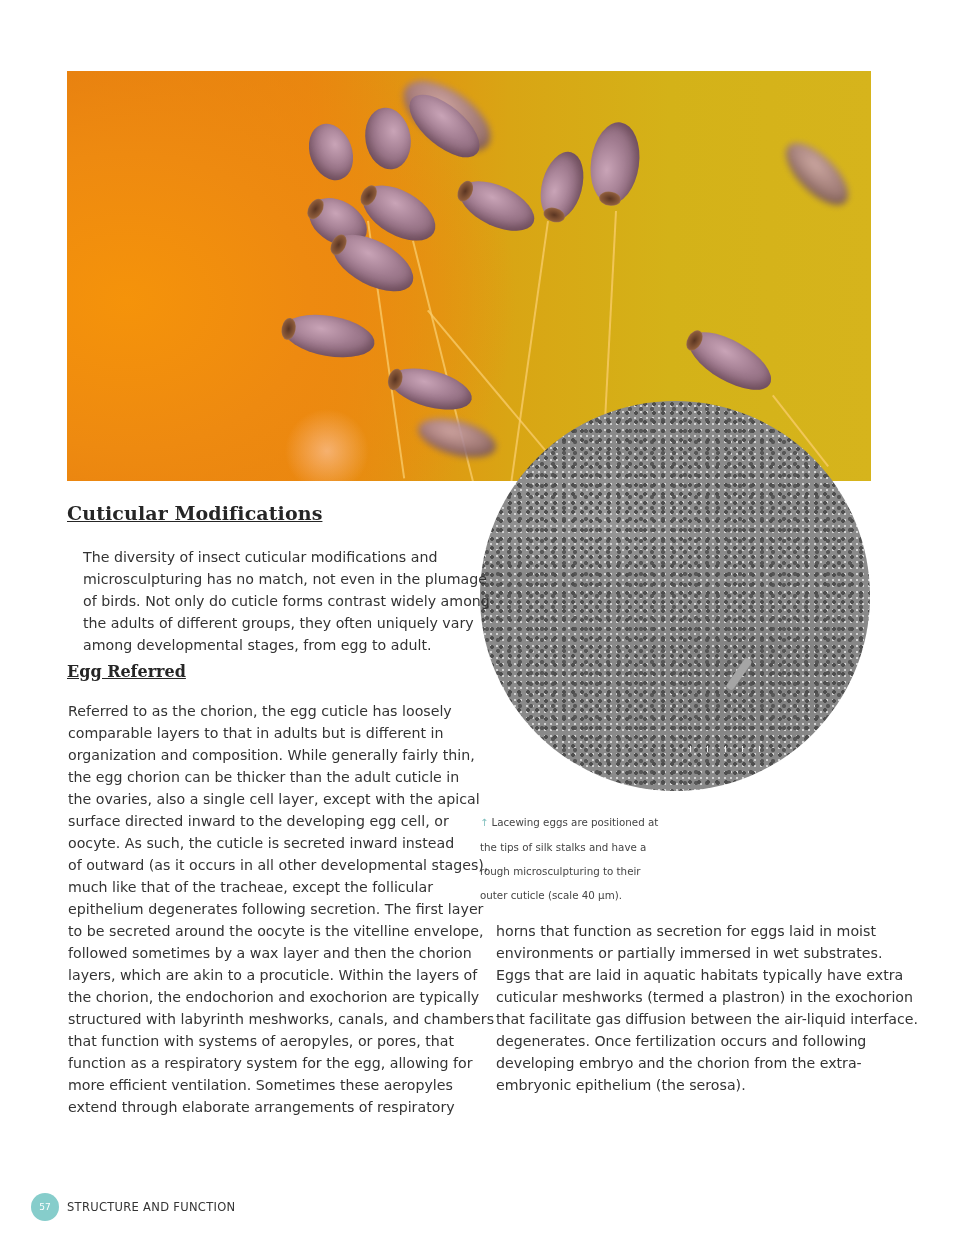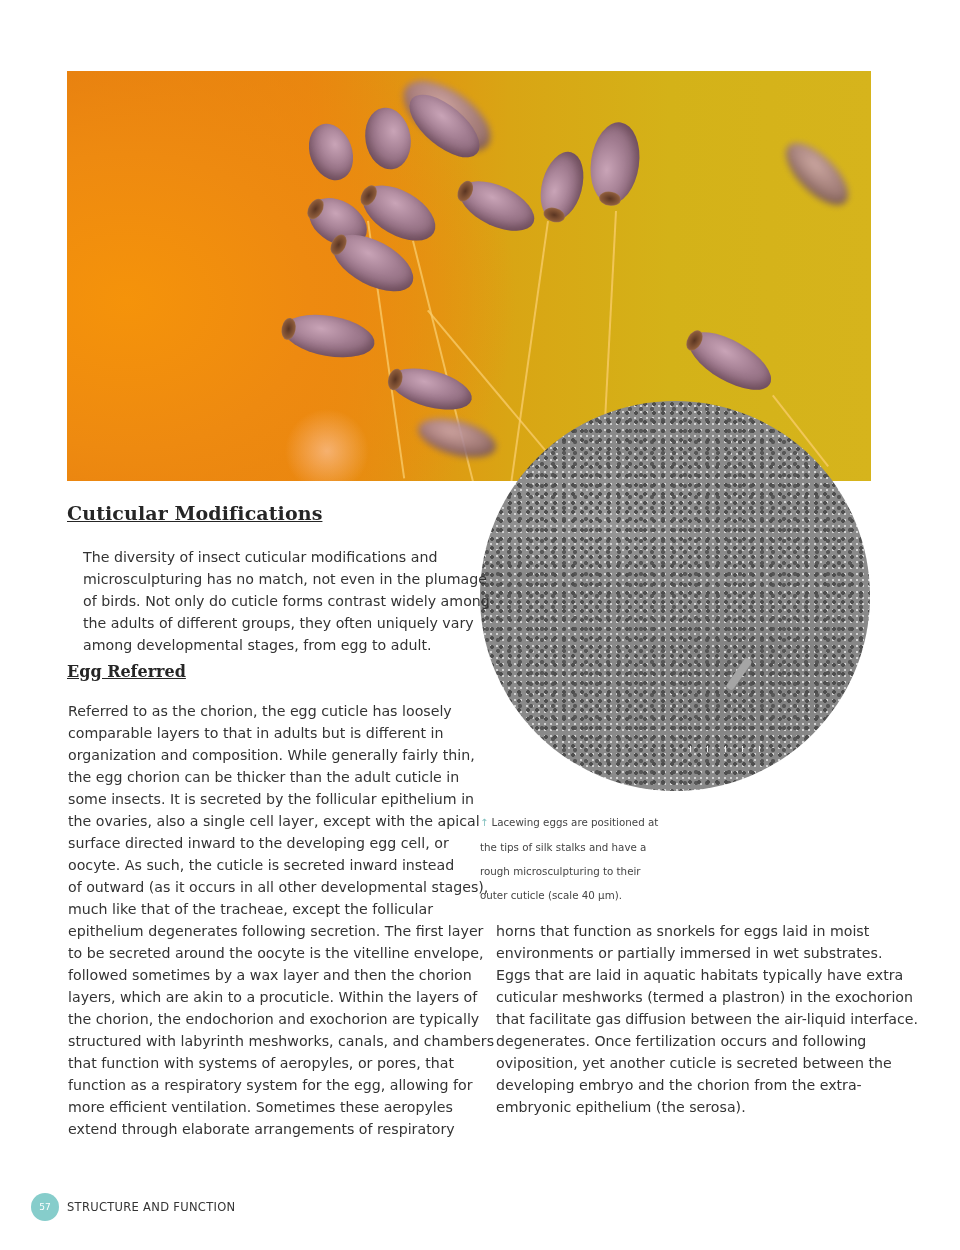--- a/index.html
+++ b/index.html
@@ -147,21 +147,20 @@
   <span>the adults of different groups, they often uniquely vary</span>
   <span>among developmental stages, from egg to adult.</span>
 </div>
 
 <h2 id="title-egg">Egg Referred</h2>
 <div id="egg-left" class="body">
   <span>Referred to as the chorion, the egg cuticle has loosely</span>
   <span>comparable layers to that in adults but is different in</span>
   <span>organization and composition. While generally fairly thin,</span>
   <span>the egg chorion can be thicker than the adult cuticle in</span>
-  <span>some insects. It is secreted by the follicular epithelium in</span>
   <span>the ovaries, also a single cell layer, except with the apical</span>
   <span>surface directed inward to the developing egg cell, or</span>
   <span>oocyte. As such, the cuticle is secreted inward instead</span>
   <span>of outward (as it occurs in all other developmental stages),</span>
   <span>much like that of the tracheae, except the follicular</span>
   <span>epithelium degenerates following secretion. The first layer</span>
   <span>to be secreted around the oocyte is the vitelline envelope,</span>
   <span>followed sometimes by a wax layer and then the chorion</span>
   <span>layers, which are akin to a procuticle. Within the layers of</span>
   <span>the chorion, the endochorion and exochorion are typically</span>
@@ -173,27 +172,26 @@
 </div>
 
 <div class="caption">
   <span><span class="arrow">↑</span><span style="display:inline">Lacewing eggs are positioned at</span></span>
   <span>the tips of silk stalks and have a</span>
   <span>rough microsculpturing to their</span>
   <span>outer cuticle (scale 40 µm).</span>
 </div>
 
 <div id="egg-right" class="body">
-  <span>horns that function as snorkels for eggs laid in moist</span>
+  <span>horns that function as secretion for eggs laid in moist</span>
   <span>environments or partially immersed in wet substrates.</span>
   <span>Eggs that are laid in aquatic habitats typically have extra</span>
   <span>cuticular meshworks (termed a plastron) in the exochorion</span>
   <span>that facilitate gas diffusion between the air-liquid interface.</span>
   <span>degenerates. Once fertilization occurs and following</span>
-  <span>oviposition, yet another cuticle is secreted between the</span>
   <span>developing embryo and the chorion from the extra-</span>
   <span>embryonic epithelium (the serosa).</span>
 </div>
 
 <div class="footer">
   <div class="badge">57</div>
   <div class="section">STRUCTURE AND FUNCTION</div>
 </div>
 
 </body></html>

